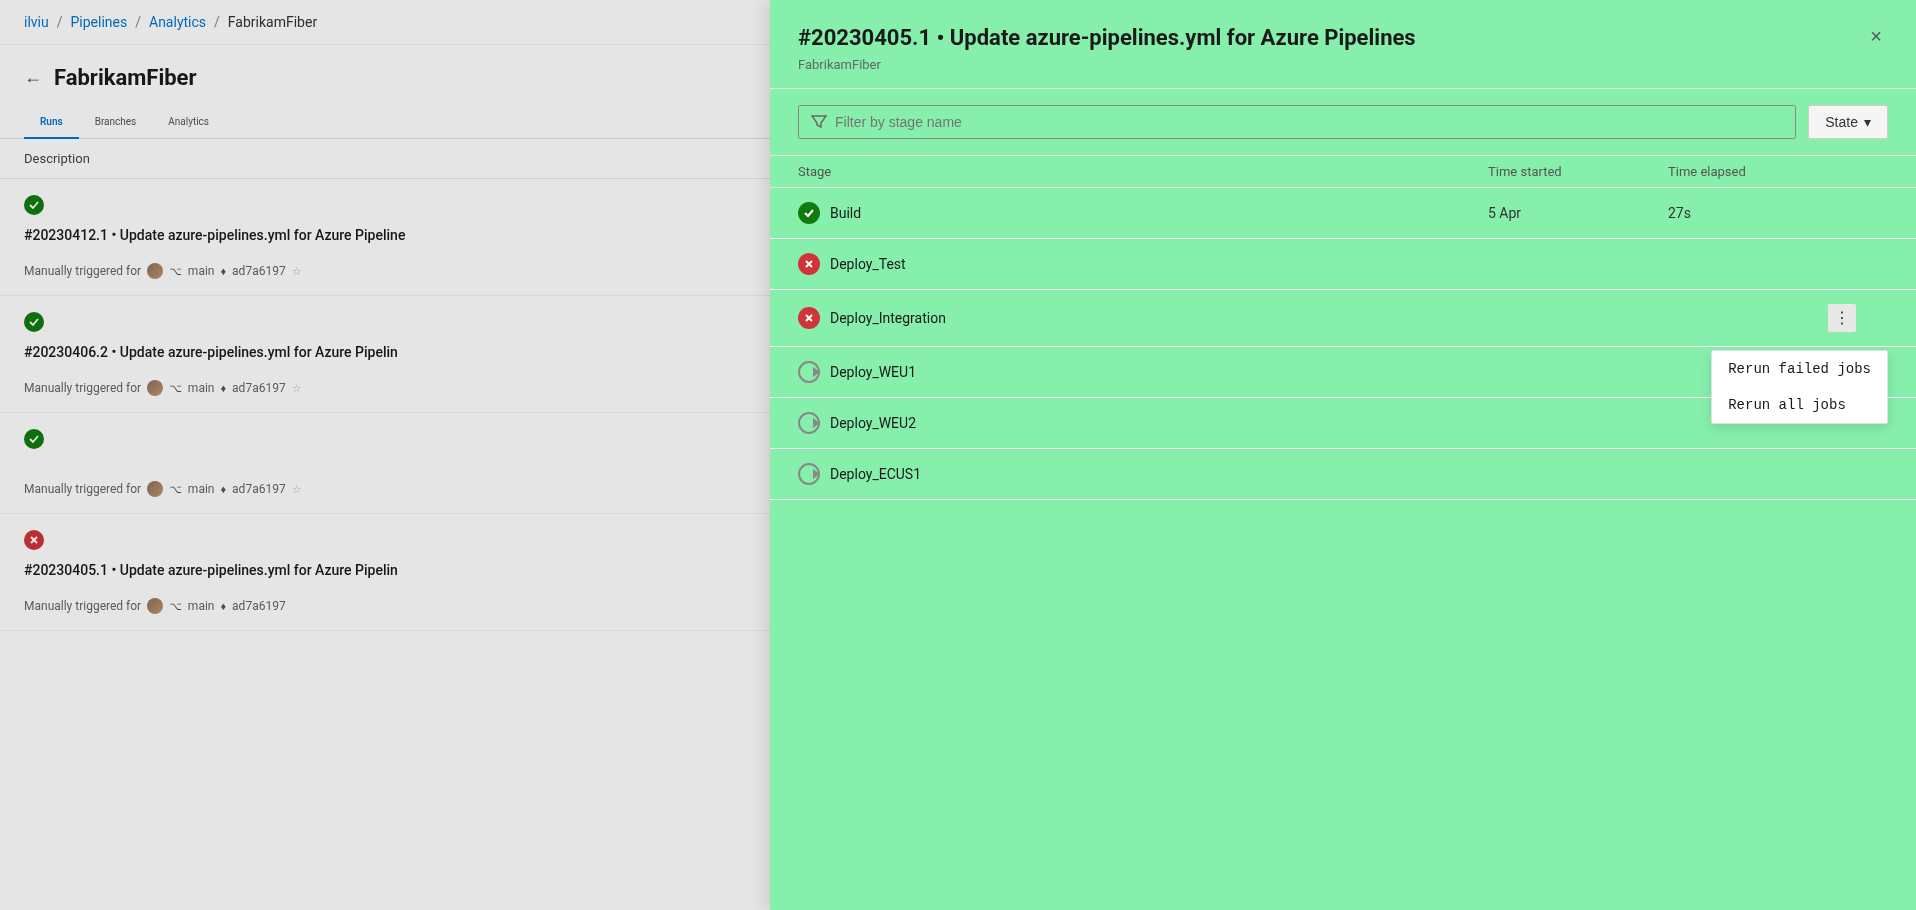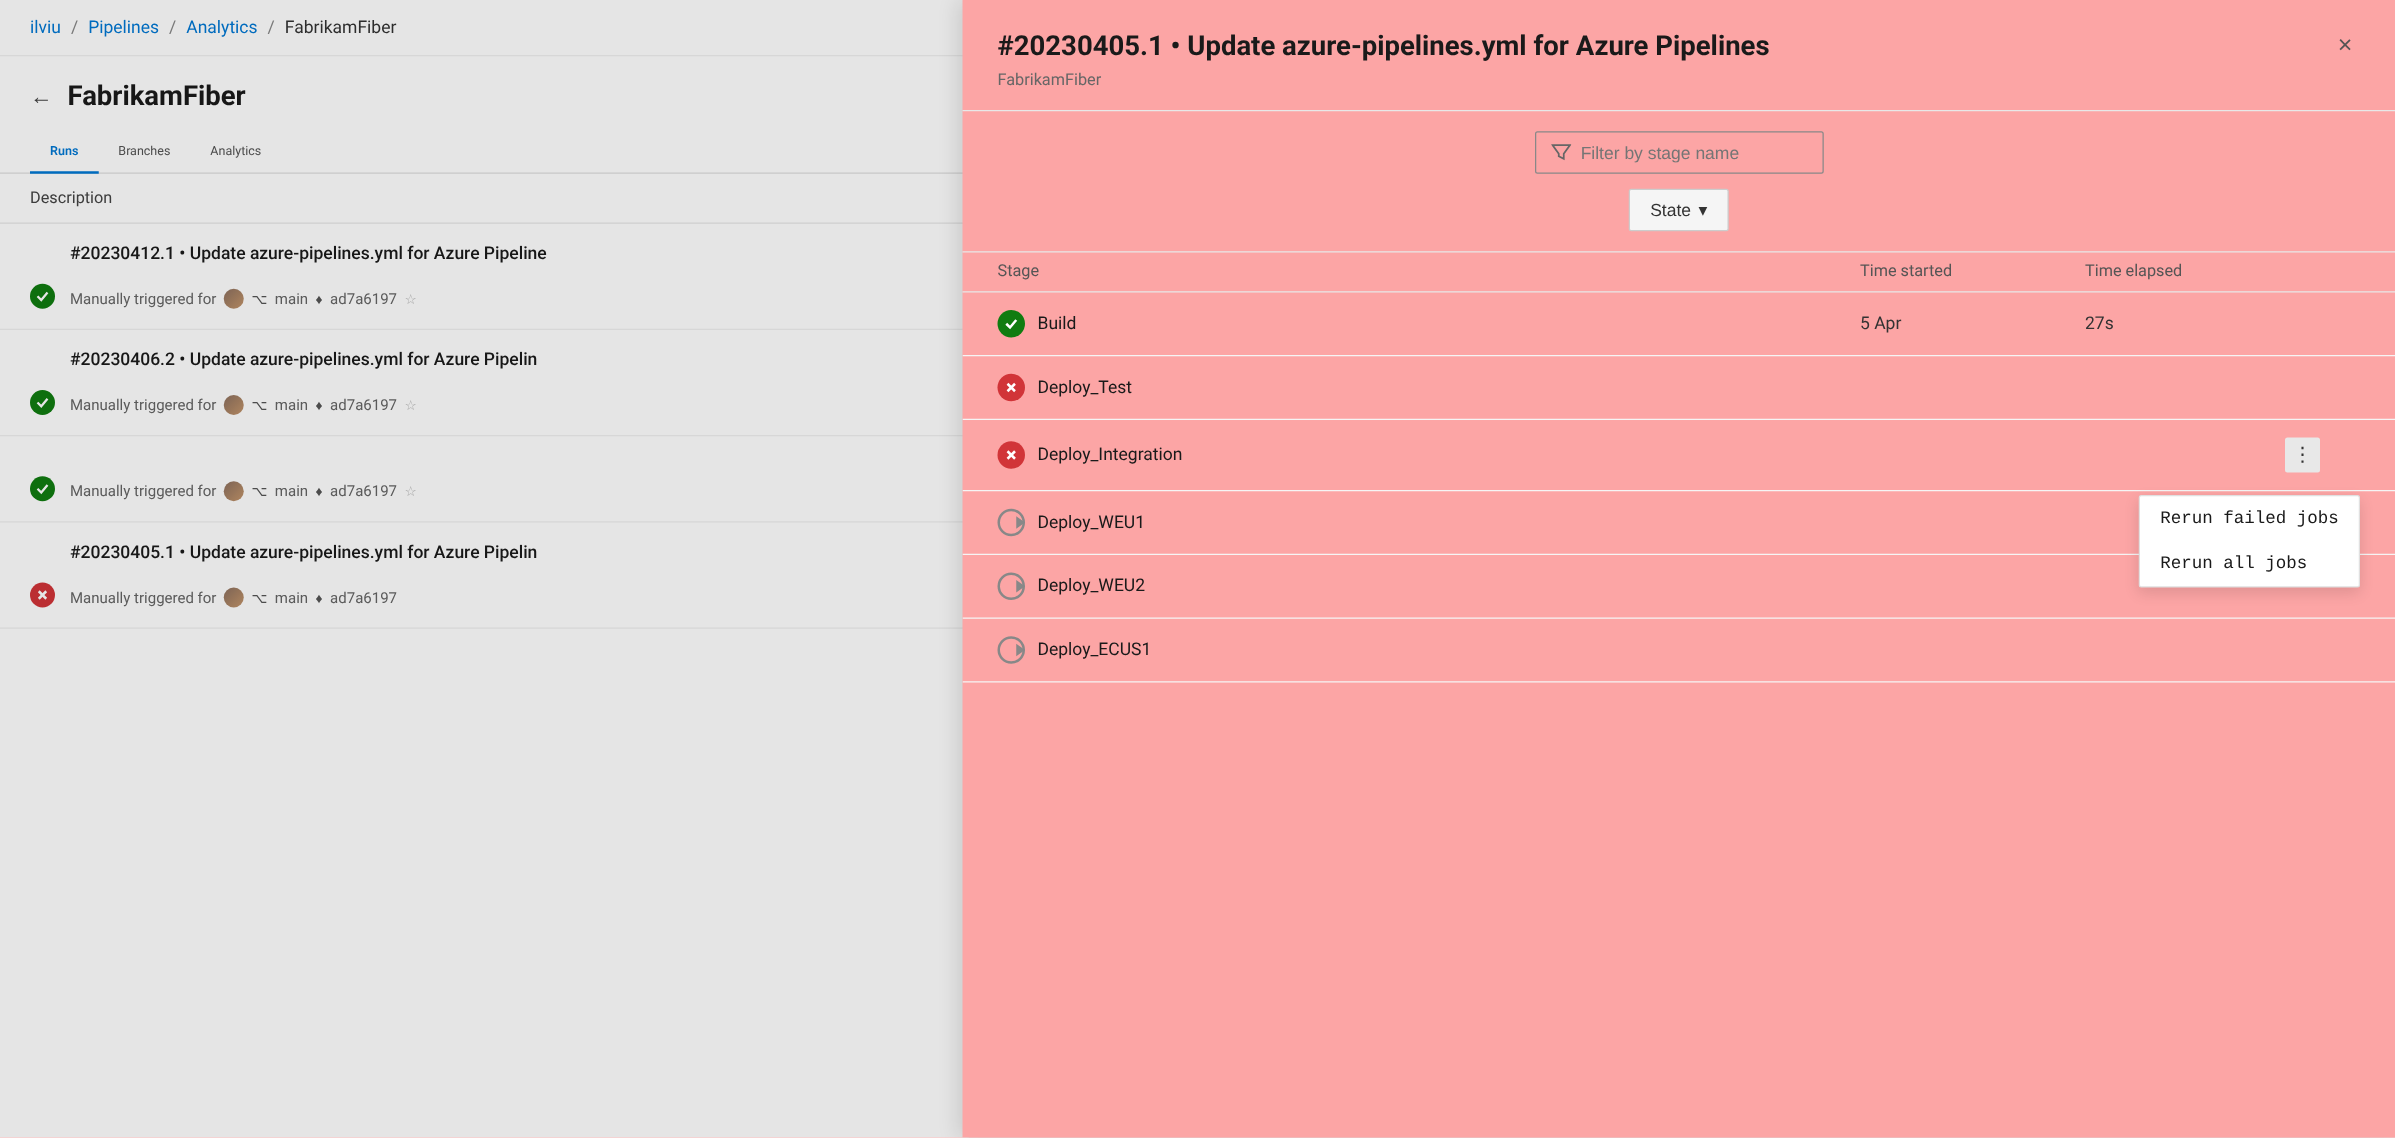--- a/index.html
+++ b/index.html
@@ -79,25 +79,26 @@
     .table-header {
       padding: 12px 24px;
       font-size: 13px;
       color: #444;
       border-bottom: 1px solid #e8e8e8;
     }
 
     .run-list { }
     .run-item {
       display: flex;
-      align-items: flex-end;
+      align-items: flex-start;
       padding: 16px 24px;
       border-bottom: 1px solid #f0f0f0;
       gap: 12px;
       cursor: pointer;
+      flex-direction: column;
     }
 
     .status-icon {
       width: 20px;
       height: 20px;
       border-radius: 50%;
       display: flex;
       align-items: center;
       justify-content: center;
       flex-shrink: 0;
@@ -138,21 +139,21 @@
       z-index: 10;
     }
 
     
     .side-panel {
       position: absolute;
       right: 0;
       top: 0;
       width: 1146px;
       height: 910px;
-      background: #fca5a5;
+      background: #86efac;
       box-shadow: -4px 0 16px rgba(0,0,0,0.12);
       z-index: 20;
       display: flex;
       flex-direction: column;
     }
 
     .panel-header {
       padding: 24px 28px 16px 28px;
       border-bottom: 1px solid #e8e8e8;
       position: relative;
@@ -184,21 +185,20 @@
       align-items: center;
       justify-content: center;
     }
 
     .filter-row {
       display: flex;
       align-items: center;
       gap: 12px;
       padding: 16px 28px;
       border-bottom: 1px solid #e8e8e8;
-      flex-direction: column;
     }
     .filter-input-wrapper {
       flex: 1;
       position: relative;
       border: 1px solid #888;
       border-radius: 2px;
       display: flex;
       align-items: center;
       padding: 8px 12px;
       gap: 8px;

